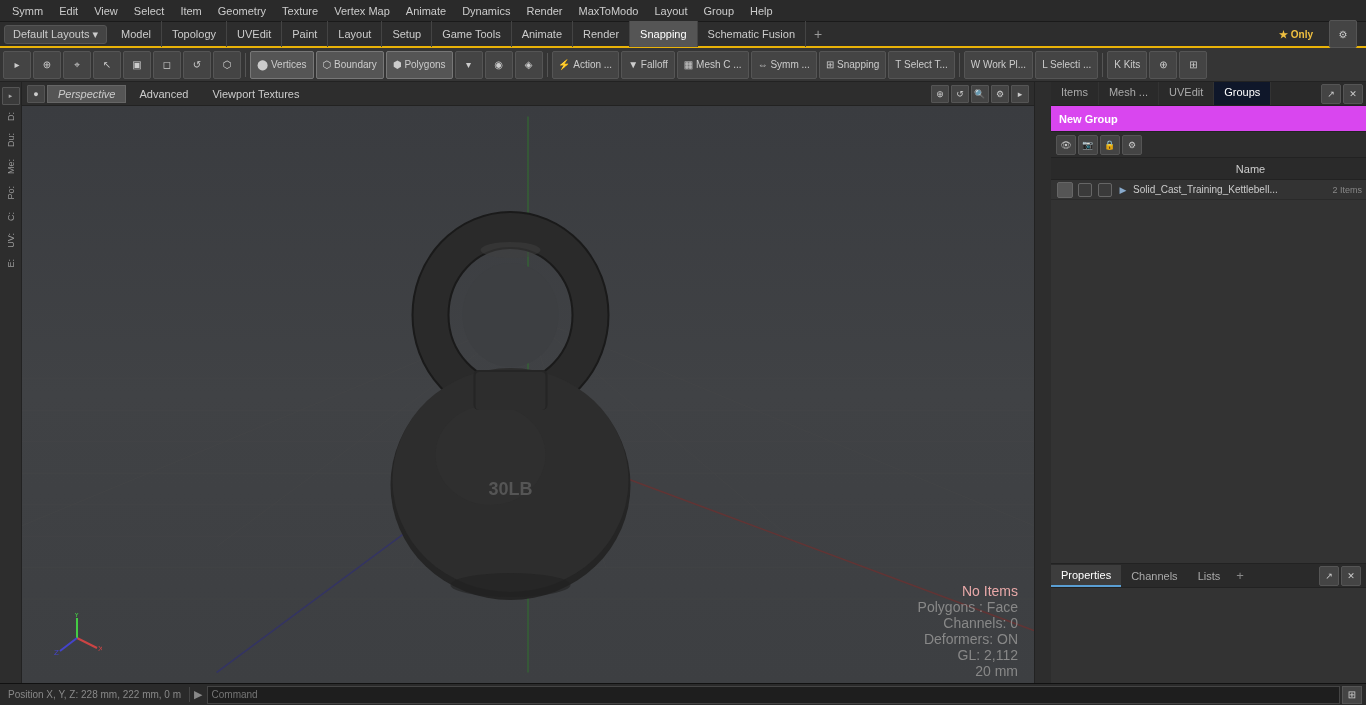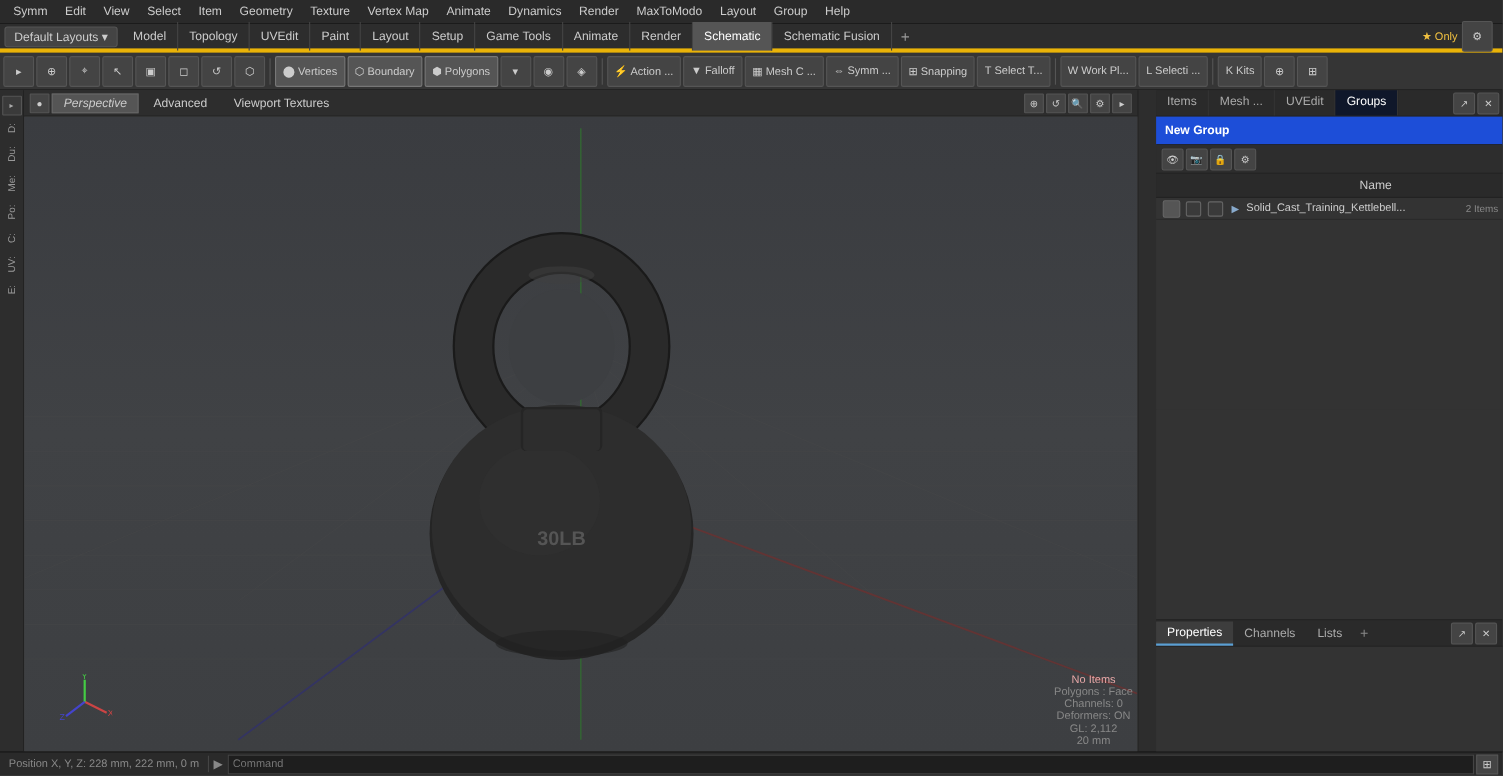--- a/index.html
+++ b/index.html
@@ -10,21 +10,21 @@
       display: flex; align-items: center; background: #2a2a2a; height: 22px;
       border-bottom: 1px solid #1a1a1a; padding: 0 4px;
     }
     .menu-item {
       padding: 2px 8px; color: #ccc; cursor: pointer; font-size: 11px;
     }
 
     
     #layout-bar {
       display: flex; align-items: center; background: #2d2d2d; height: 26px;
-      border-bottom: 4px solid #eab308;
+      border-bottom: 2px solid #eab308;
     }
     #default-layouts {
       background: #444; border: 1px solid #555; color: #ccc; padding: 2px 8px;
       margin: 2px 4px; font-size: 11px; cursor: pointer; border-radius: 3px;
     }
     .layout-tab {
       padding: 4px 10px; color: #ccc; cursor: pointer; font-size: 11px;
       border-right: 1px solid #444; height: 26px; display: flex; align-items: center;
     }
     .layout-tab.active { background: #555; color: #fff; }
@@ -87,22 +87,22 @@
     .viewport-tab {
       padding: 2px 10px; color: #ccc; font-size: 11px; cursor: pointer;
       border: 1px solid transparent; margin: 1px;
     }
     .viewport-tab.active { background: #555; border-color: #666; font-style: italic; }
     #viewport-canvas {
       flex: 1; background: #3d3d3d; position: relative; overflow: hidden;
     }
     
     #viewport-status {
-      position: absolute; bottom: 4px; right: 4px; text-align: center;
-      font-size: 10px; color: #888;
+      position: absolute; bottom: 4px; right: 16px; text-align: right;
+      font-size: 14px; color: #888;
     }
     #viewport-status .no-items { color: #e8a8a8; }
     
     #axis-indicator {
       position: absolute; bottom: 20px; left: 30px;
       width: 50px; height: 50px;
     }
 
     
     #right-panel {
@@ -112,21 +112,21 @@
     #items-tabs {
       display: flex; background: #2a2a2a; height: 24px; border-bottom: 1px solid #222;
     }
     .items-tab {
       padding: 4px 10px; color: #aaa; font-size: 11px; cursor: pointer;
       border-right: 1px solid #333;
     }
     .items-tab.active { color: #fff; background: #0f172a; }
     #group-header {
       display: flex; align-items: center; justify-content: space-between;
-      padding: 4px 8px; background: #1d4ed8; border-bottom: 1px solid #222; height: 26px;
+      padding: 4px 8px; background: #d946ef; border-bottom: 1px solid #222; height: 26px;
     }
     #group-header-title { color: #fff; font-size: 11px; font-weight: bold; }
     #group-toolbar {
       display: flex; align-items: center; background: #2d2d2d; height: 26px;
       border-bottom: 1px solid #222; padding: 2px 4px;
     }
     .group-tool-btn {
       width: 20px; height: 20px; background: #444; border: 1px solid #555;
       margin: 1px; cursor: pointer; display: flex; align-items: center;
       justify-content: center; font-size: 9px; color: #ccc; border-radius: 2px;
@@ -245,25 +245,25 @@
   <button id="default-layouts">Default Layouts ▾</button>
   <div class="layout-tab">Model</div>
   <div class="layout-tab">Topology</div>
   <div class="layout-tab">UVEdit</div>
   <div class="layout-tab">Paint</div>
   <div class="layout-tab">Layout</div>
   <div class="layout-tab">Setup</div>
   <div class="layout-tab">Game Tools</div>
   <div class="layout-tab">Animate</div>
   <div class="layout-tab">Render</div>
-  <div class="layout-tab active">Schematic</div>
+  <div class="layout-tab active">Snapping</div>
   <div class="layout-tab">Schematic Fusion</div>
   <div class="layout-plus">+</div>
   <div style="margin-left:auto;display:flex;align-items:center;padding-right:8px;">
-    <span style="color:#f0c040;font-size:10px;margin-right:0;">★ Only</span>
+    <span style="color:#f0c040;font-size:10px;margin-right:12px;font-weight:bold;">★ Only</span>
     <div class="toolbar-btn" style="margin-left:4px;">⚙</div>
   </div>
 </div>
 
 <div id="toolbar">
   <div class="toolbar-btn">▸</div>
   <div class="toolbar-btn">⊕</div>
   <div class="toolbar-btn">⌖</div>
   <div class="toolbar-btn">↖</div>
   <div class="toolbar-btn">▣</div>

